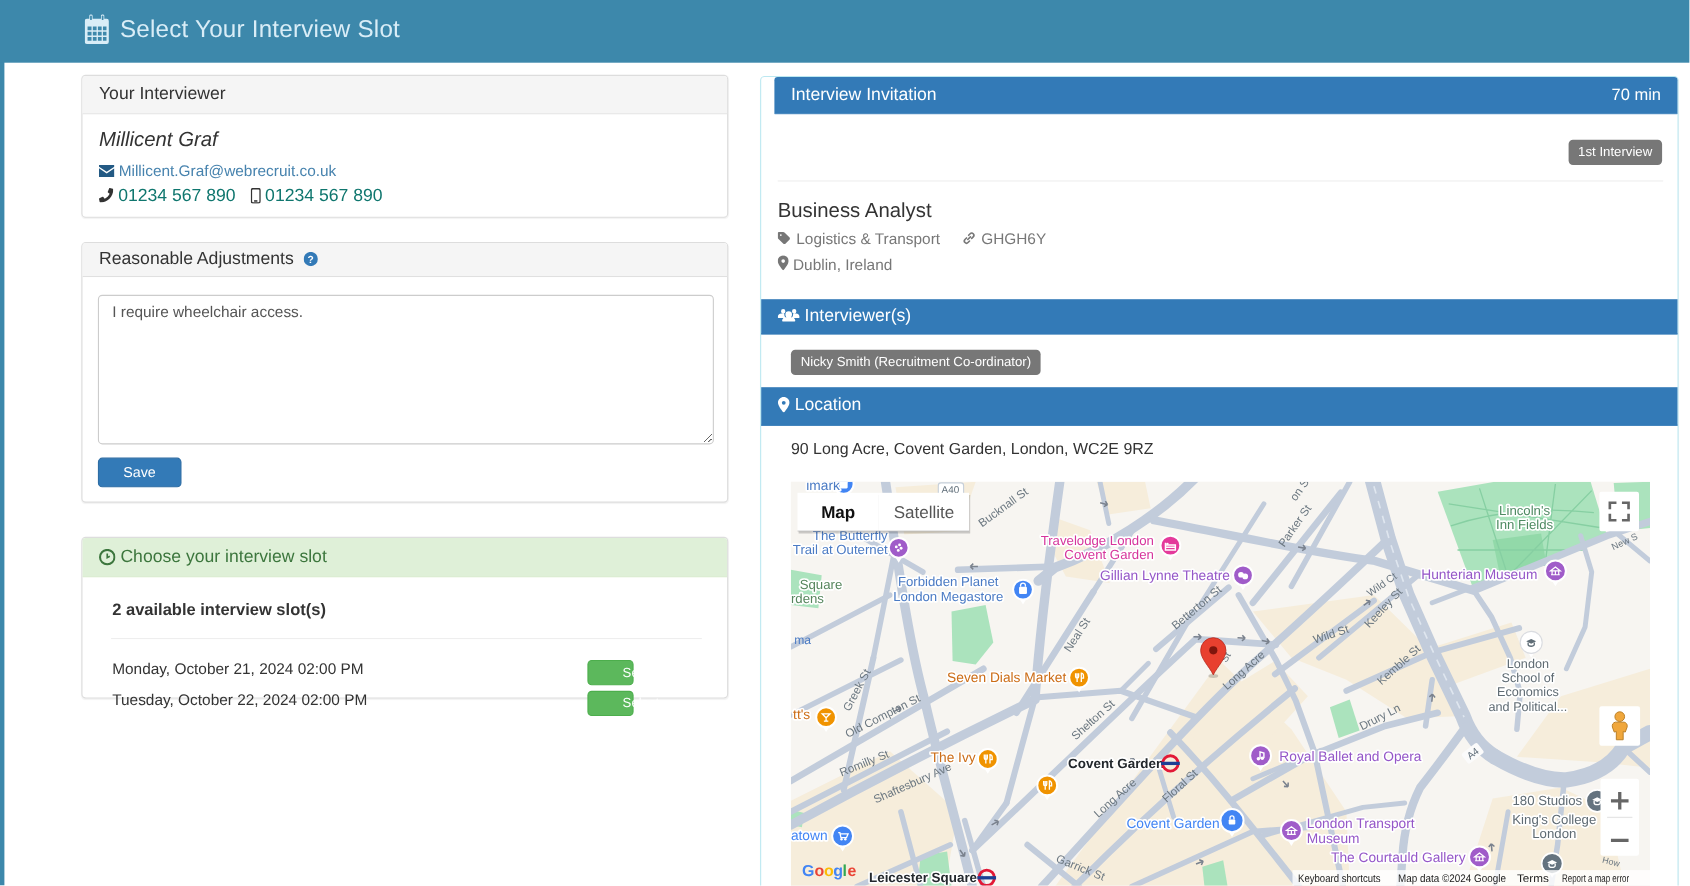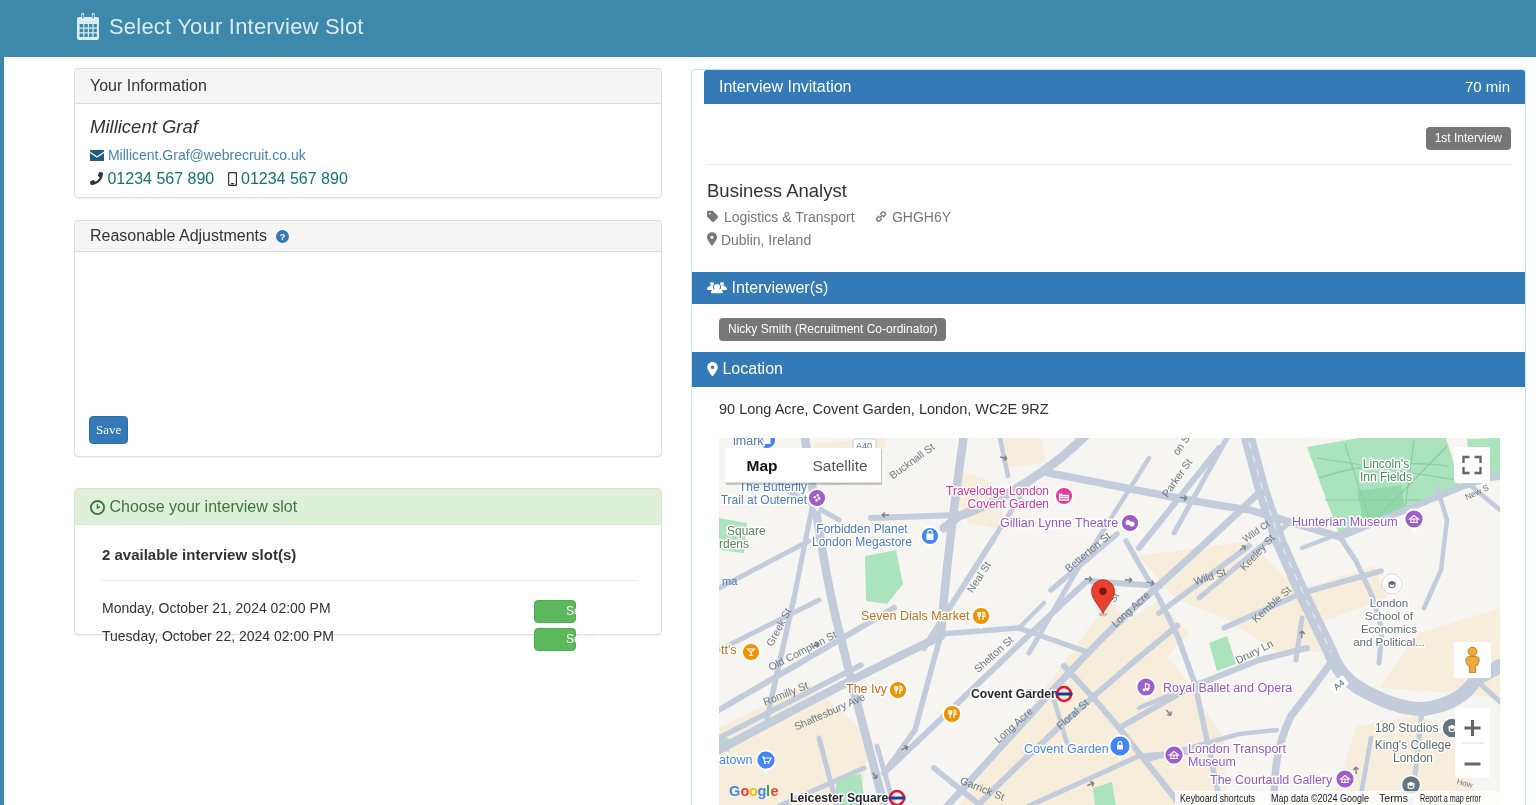--- a/index.html
+++ b/index.html
@@ -14,21 +14,21 @@
 .panel { position:absolute; background:#fff; border:1px solid #ddd; border-radius:4px;
   box-shadow:0 1px 1px rgba(0,0,0,0.05); }
 .phead { height:35px; background:#f5f5f5; border-bottom:1px solid #ddd;
   border-radius:3px 3px 0 0; color:#333; font-size:16px; line-height:34px;
   padding-left:15px; }
 .bluehead { background:#337ab7; color:#fff; border-bottom:1px solid #337ab7; }
 .greenhead { background:#dff0d8; color:#3c763d; border-bottom:1px solid #d6e9c6; height:36px; line-height:35px;}
 .badge-g { display:inline-block; background:#777; color:#fff; font-size:12px;
   border-radius:4px; padding:5px 9px; line-height:13px; }
 .btn-pri { display:inline-block; background:#337ab7; border:1px solid #2e6da4;
-  color:#fff; border-radius:4px; font-size:13px; padding:5px 6px;font-family:Liberation Serif, serif; }
+  color:#fff; border-radius:4px; font-size:13px; padding:5px 22px; }
 .btn-suc { display:inline-block; background:#5cb85c; border:1px solid #4cae4c;
   color:#fff; border-radius:4px; font-size:12px; width:42px; height:23px;
   line-height:21px; text-align:center;padding-left:31px; }
 .muted { color:#777; }
 hr.l { border:0; border-top:1px solid #eee; }
 </style>
 </head>
 <body>
 <div id="page">
   <div id="leftstrip" class="abs"></div>
@@ -40,21 +40,21 @@
         M2.6 20.6 h3.6 v3.4 h-3.6 z m4.8 0 h3.4 v3.4 h-3.4 z m4.6 0 h3.4 v3.4 h-3.4 z m4.6 0 h3.2 v3.4 h-3.2 z"></path>
       <rect x="4.2" y="0" width="3" height="7" rx="1.4" fill="#d9edf7"></rect>
       <rect x="14.8" y="0" width="3" height="7" rx="1.4" fill="#d9edf7"></rect>
       <rect x="4.9" y="1.2" width="1.6" height="4" rx="0.8" fill="#3d88ab"></rect>
       <rect x="15.5" y="1.2" width="1.6" height="4" rx="0.8" fill="#3d88ab"></rect>
     </svg>
     <h1>Select Your Interview Slot</h1>
   </div>
 
   <div class="panel" style="left:74px; top:68px; width:588px; height:130px;">
-    <div class="phead">Your Information</div>
+    <div class="phead">Your Interviewer</div>
     <div style="position:absolute; left:15px; top:47px; font-size:18.5px; color:#333;font-style:italic;">Millicent Graf</div>
     <div style="position:absolute; left:15px; top:78px; font-size:14px;">
       <svg width="14" height="11" viewBox="0 0 14 11" style="vertical-align:-1px;">
           <path fill="#235a84" d="M0 1.5 L7 6.2 L14 1.5 V0 H0 Z M0 3 V11 H14 V3 L7 7.8 Z"></path>
         </svg>
       <span style="color:#4783ae;"> Millicent.Graf@webrecruit.co.uk</span>
     </div>
     <div style="position:absolute; left:15px; top:101px; font-size:16px; color:#0f766e;">
       <svg width="13" height="13" viewBox="0 0 512 512" style="vertical-align:-1px;">
           <path fill="#333" d="M493.4 24.6l-104-24c-11.3-2.6-22.9 3.3-27.5 13.9l-48 112c-4.2 9.8-1.4 21.3 6.9 28l60.6 49.6c-36 76.7-98.9 140.5-177.2 177.2l-49.6-60.6c-6.8-8.3-18.2-11.1-28-6.9l-112 48C3.9 366.5-2 378.1.6 389.4l24 104C27.1 504.2 36.7 512 48 512c256.1 0 464-207.5 464-464 0-11.2-7.7-20.9-18.6-23.4z"></path>
@@ -68,20 +68,21 @@
     </div>
   </div>
 
   <div class="panel" style="left:74px; top:220px; width:588px; height:237px;">
     <div class="phead" style="height:31px; line-height:30px;">Reasonable Adjustments&nbsp;
       <svg width="13" height="13" viewBox="0 0 16 16" style="vertical-align:-2px;">
           <circle cx="8" cy="8" r="8" fill="#337ab7"></circle>
           <text x="8" y="12" font-size="11.5" font-weight="bold" fill="#fff" text-anchor="middle" font-family="Liberation Sans">?</text>
         </svg>
     </div>
+    <textarea style="position: absolute; left: 14px; top: 47px; width: 560px; height: 136px; border: 1px solid rgb(204, 204, 204); border-radius: 4px; font-family: &quot;Liberation Sans&quot;, sans-serif; font-size: 14px; color: rgb(85, 85, 85); padding: 6px 12px; resize: both;">I require wheelchair access.</textarea>
     <div class="btn-pri" style="position:absolute; left:14px; top:195px;">Save</div>
   </div>
 
   <div class="panel" style="left:74px; top:488px; width:588px; height:147px;">
     <div class="phead greenhead">
       <svg width="15" height="15" viewBox="0 0 16 16" style="vertical-align:-2.5px;">
           <circle cx="8" cy="8" r="7" fill="none" stroke="#3c763d" stroke-width="2"></circle>
           <path d="M8 4.5 V8.5 L10.5 7.2" stroke="#3c763d" stroke-width="1.6" fill="none"></path>
         </svg>
       Choose your interview slot</div>

